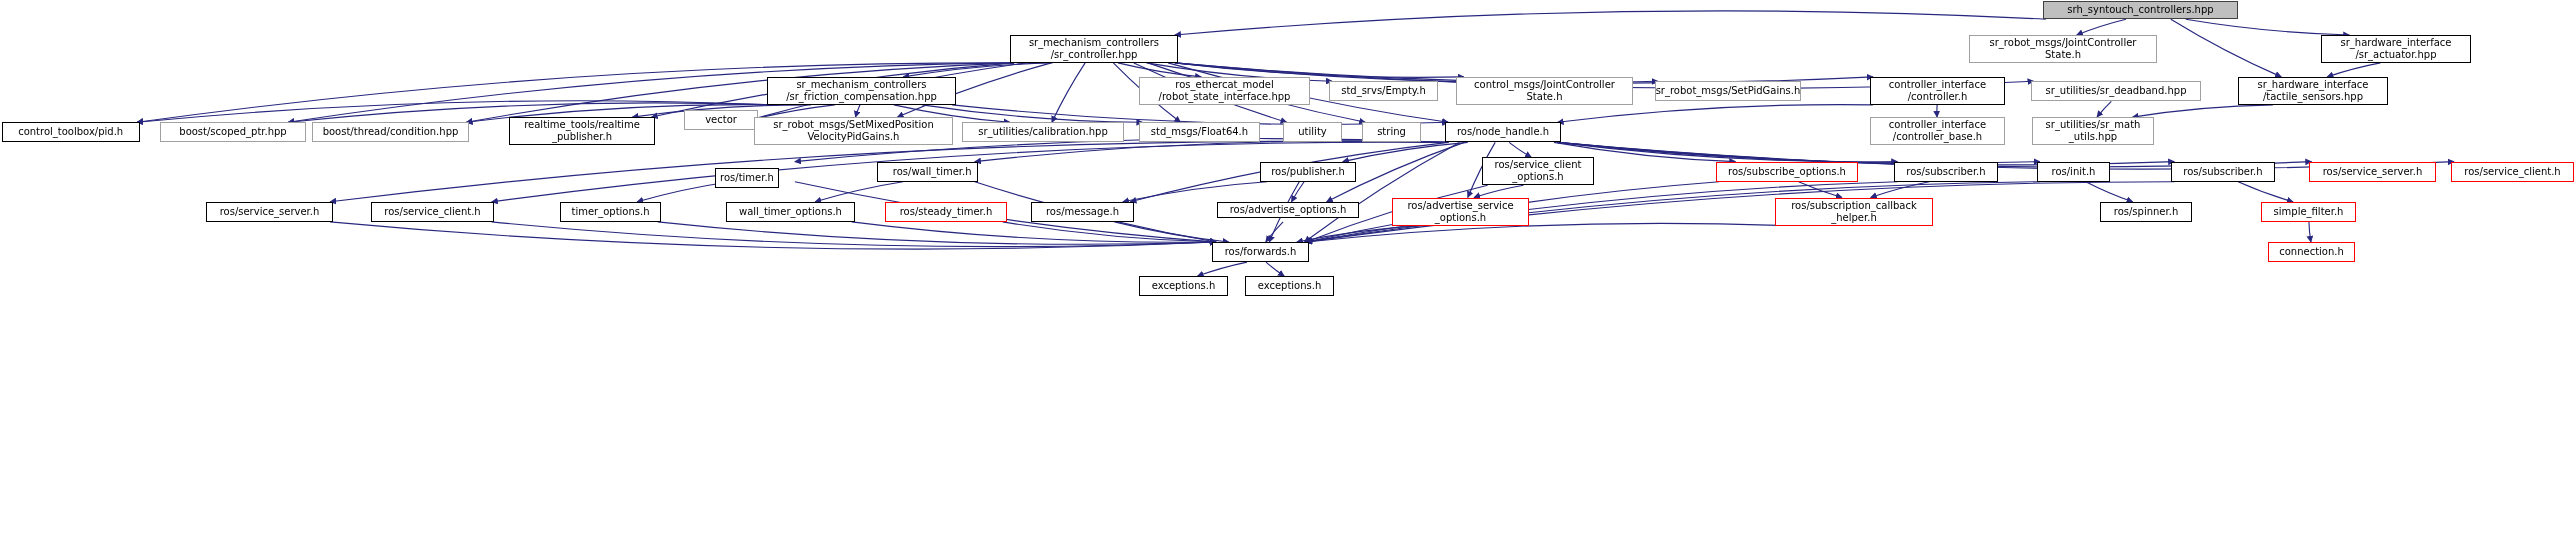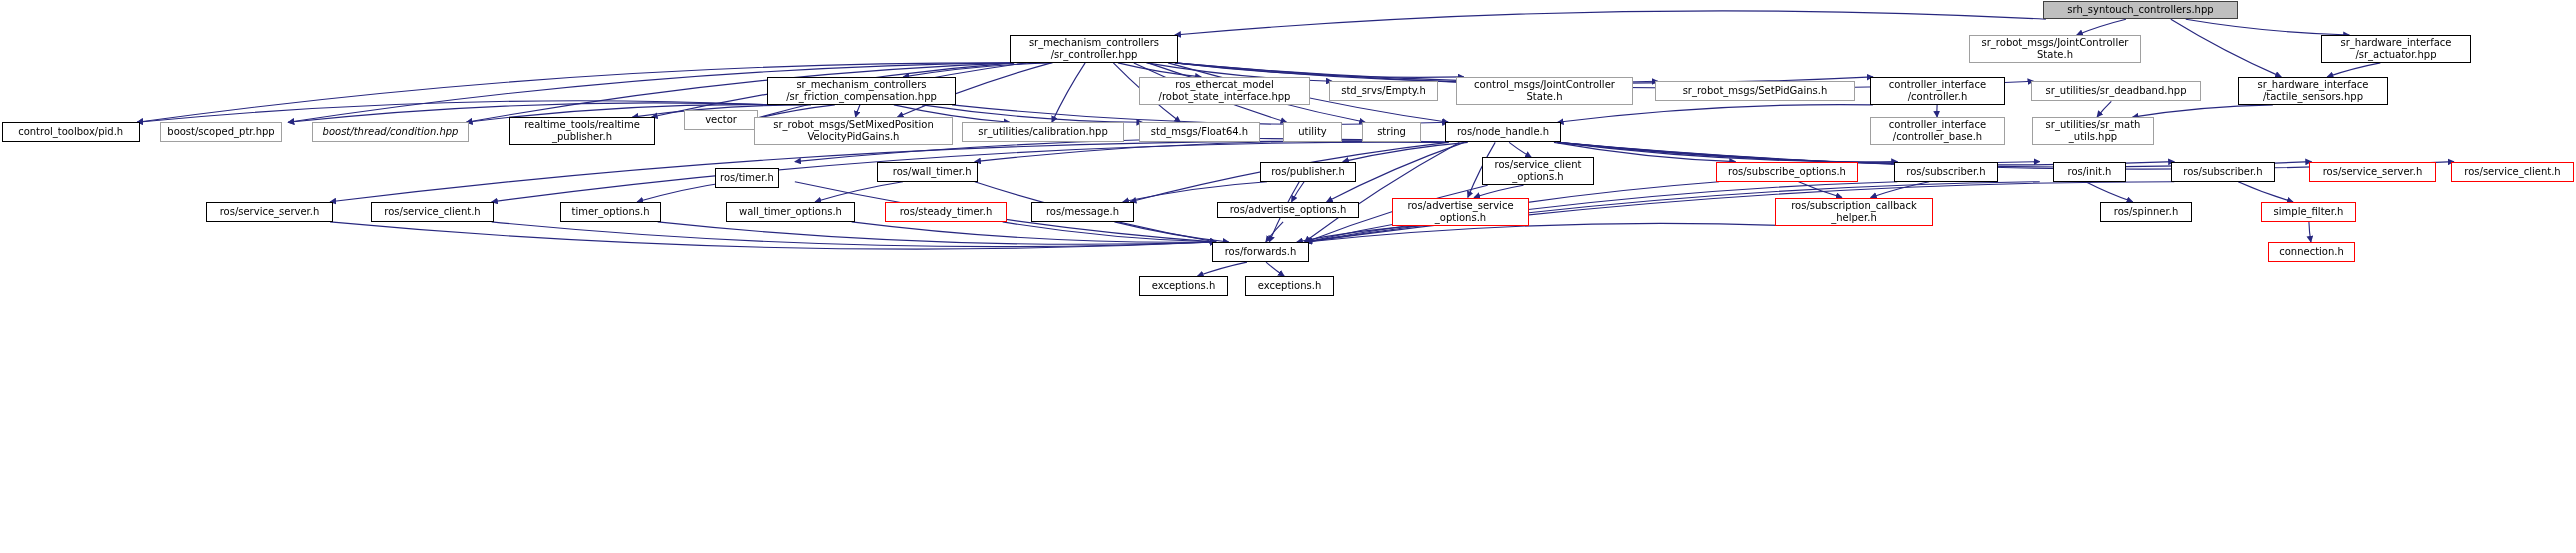--- a/index.html
+++ b/index.html
@@ -112,64 +112,64 @@
       <path d="M1274.81,254 Q1339.445,270.0808 1405.69,277" fill="none" stroke="#27277f" stroke-width="1.3" marker-end="url(#ah)"></path>
       <path d="M1467.92,254 Q1457.195,264.80559999999997 1448.08,277" fill="none" stroke="#27277f" stroke-width="1.3" marker-end="url(#ah)"></path>
       <path d="M1629.46,258 Q1555.835,262.3928 1483.54,277" fill="none" stroke="#27277f" stroke-width="1.3" marker-end="url(#ah)"></path>
       <path d="M2035,258 Q1763.835,248.565 1494,277" fill="none" stroke="#27277f" stroke-width="1.3" marker-end="url(#ah)"></path>
       <path d="M377,254 Q883.195,300.99 1391,277" fill="none" stroke="#27277f" stroke-width="1.3" marker-end="url(#ah)"></path>
       <path d="M562,254 Q975.695,294.515 1391,277" fill="none" stroke="#27277f" stroke-width="1.3" marker-end="url(#ah)"></path>
       <path d="M1426.57,300 Q1397.69,306.0176 1369.93,316" fill="none" stroke="#27277f" stroke-width="1.3" marker-end="url(#ah)"></path>
       <path d="M1448.35,300 Q1458.19,308.728 1469.15,316" fill="none" stroke="#27277f" stroke-width="1.3" marker-end="url(#ah)"></path>
     </svg>
 <div class="node root" style="left: 2043px; top: 0.9px; width: 195px; height: 18.4px;">srh_syntouch_controllers.hpp</div>
-    <div class="node" style="left: 1969px; top: 35px; width: 172px; height: 28px;">sr_robot_msgs/JointController
+    <div class="node" style="left: 1969px; top: 35px; width: 188px; height: 28px;">sr_robot_msgs/JointController
 State.h</div>
     <div class="node black" style="left: 2321px; top: 35px; width: 150px; height: 28px;">sr_hardware_interface
 /sr_actuator.hpp</div>
     <div class="node black" style="left: 1010px; top: 35px; width: 168px; height: 28px;">sr_mechanism_controllers
 /sr_controller.hpp</div>
     <div class="node black" style="left: 767px; top: 77px; width: 189px; height: 28px;">sr_mechanism_controllers
 /sr_friction_compensation.hpp</div>
     <div class="node" style="left: 1139px; top: 77px; width: 171px; height: 28px;">ros_ethercat_model
 /robot_state_interface.hpp</div>
     <div class="node" style="left: 1329px; top: 81px; width: 109px; height: 20px;">std_srvs/Empty.h</div>
     <div class="node" style="left: 1456px; top: 77px; width: 177px; height: 28px;">control_msgs/JointController
 State.h</div>
-    <div class="node" style="left: 1655px; top: 81px; width: 200px; height: 20px;">sr_robot_msgs/SetPidGains.h</div>
+    <div class="node" style="left: 1655px; top: 81px; width: 146px; height: 20px;">sr_robot_msgs/SetPidGains.h</div>
     <div class="node black" style="left: 1870px; top: 77px; width: 135px; height: 28px;">controller_interface
 /controller.h</div>
     <div class="node" style="left: 2031px; top: 81px; width: 170px; height: 20px;">sr_utilities/sr_deadband.hpp</div>
     <div class="node black" style="left: 2238px; top: 77px; width: 150px; height: 28px;">sr_hardware_interface
 /tactile_sensors.hpp</div>
     <div class="node" style="left: 1870px; top: 117px; width: 135px; height: 28px;">controller_interface
 /controller_base.h</div>
     <div class="node" style="left: 2032px; top: 117px; width: 122px; height: 28px;">sr_utilities/sr_math
 _utils.hpp</div>
     <div class="node black" style="left: 1.7px; top: 122px; width: 138px; height: 20px;">control_toolbox/pid.h</div>
-    <div class="node" style="left: 160px; top: 122px; width: 122px; height: 20px;">boost/scoped_ptr.hpp</div>
-    <div class="node" style="left: 312px; top: 122px; width: 157px; height: 20px; font-style: italic;">boost/thread/condition.hpp</div>
+    <div class="node" style="left: 160px; top: 122px; width: 146px; height: 20px;">boost/scoped_ptr.hpp</div>
+    <div class="node" style="left: 312px; top: 122px; width: 157px; height: 20px;">boost/thread/condition.hpp</div>
     <div class="node black" style="left: 509px; top: 117px; width: 146px; height: 28px;">realtime_tools/realtime
 _publisher.h</div>
     <div class="node" style="left: 684px; top: 110px; width: 74px; height: 20px;">vector</div>
     <div class="node" style="left: 754px; top: 117px; width: 199px; height: 28px;">sr_robot_msgs/SetMixedPosition
 VelocityPidGains.h</div>
     <div class="node" style="left: 962px; top: 122px; width: 162px; height: 20px;">sr_utilities/calibration.hpp</div>
     <div class="node" style="left: 1139px; top: 122px; width: 121px; height: 20px;">std_msgs/Float64.h</div>
     <div class="node" style="left: 1283px; top: 122px; width: 59px; height: 20px;">utility</div>
     <div class="node" style="left: 1362px; top: 122px; width: 59px; height: 20px;">string</div>
     <div class="node black" style="left: 1445px; top: 122px; width: 116px; height: 20px;">ros/node_handle.h</div>
     <div class="node black" style="left: 715px; top: 168px; width: 64px; height: 20px;">ros/timer.h</div>
     <div class="node black" style="left: 877px; top: 162px; width: 101px; height: 20px; padding-left: 12px;">ros/wall_timer.h</div>
     <div class="node black" style="left: 1260px; top: 162px; width: 96px; height: 20px;">ros/publisher.h</div>
     <div class="node black" style="left: 1482px; top: 157px; width: 112px; height: 28px;">ros/service_client
 _options.h</div>
     <div class="node red" style="left: 1716px; top: 162px; width: 142px; height: 20px;">ros/subscribe_options.h</div>
     <div class="node black" style="left: 1894px; top: 162px; width: 104px; height: 20px;">ros/subscriber.h</div>
-    <div class="node black" style="left: 2037px; top: 162px; width: 73px; height: 20px; margin-left: 16px;">ros/init.h</div>
+    <div class="node black" style="left: 2037px; top: 162px; width: 73px; height: 20px;">ros/init.h</div>
     <div class="node black" style="left: 2171px; top: 162px; width: 104px; height: 20px;">ros/subscriber.h</div>
     <div class="node red" style="left: 2309px; top: 162px; width: 127px; height: 20px;">ros/service_server.h</div>
     <div class="node red" style="left: 2451px; top: 162px; width: 123px; height: 20px;">ros/service_client.h</div>
     <div class="node black" style="left: 206px; top: 202px; width: 127px; height: 20px;">ros/service_server.h</div>
     <div class="node black" style="left: 371px; top: 202px; width: 123px; height: 20px;">ros/service_client.h</div>
     <div class="node black" style="left: 560px; top: 202px; width: 101px; height: 20px;">timer_options.h</div>
     <div class="node black" style="left: 726px; top: 202px; width: 129px; height: 20px;">wall_timer_options.h</div>
     <div class="node red" style="left: 885px; top: 202px; width: 122px; height: 20px;">ros/steady_timer.h</div>
     <div class="node black" style="left: 1031px; top: 202px; width: 103px; height: 20px;">ros/message.h</div>
     <div class="node black" style="left: 1217px; top: 202px; width: 142px; height: 16px;">ros/advertise_options.h</div>

